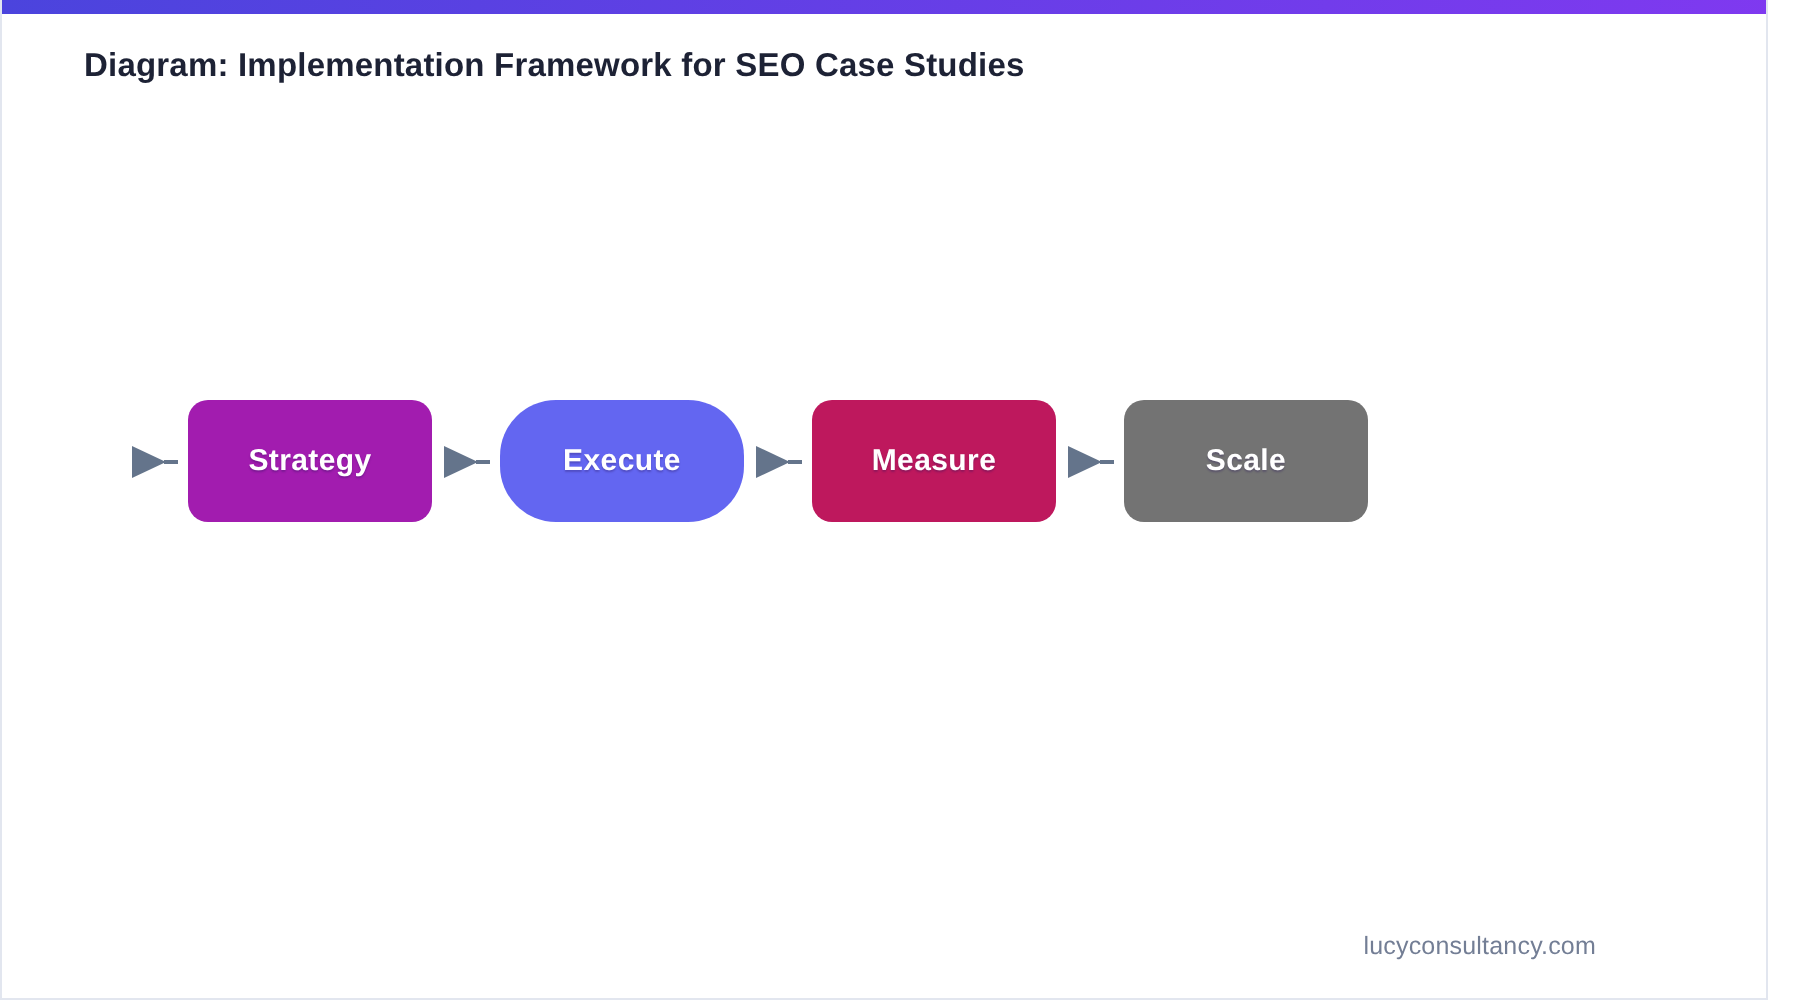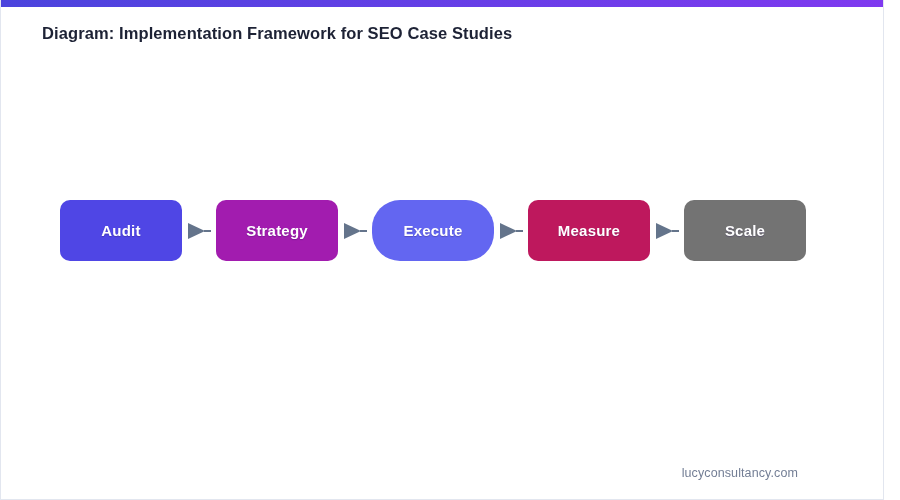--- a/index.html
+++ b/index.html
@@ -98,23 +98,20 @@
 <body>
 
 <div class="page">
 
   <div class="accent-bar" style="background: linear-gradient(90deg, rgb(75, 68, 221) 0%, rgb(128, 57, 240) 100%);"></div>
 
   <div class="page-title">Diagram: Implementation Framework for SEO Case Studies</div>
 
   <div class="flow">
 
-    <div class="node" style="background: rgb(79, 70, 229);">
-      <span class="node-label">Audit</span>
-    </div>
 
     <div class="arrow">
       <svg width="26" height="22" viewBox="0 0 26 22">
         <path d="M2 3 L19 11 L2 19 Z" fill="#64748b"></path>
         <rect x="18" y="10" width="7" height="2" fill="#64748b"></rect>
       </svg>
     </div>
 
     <div class="node" style="background: #a21caf;">
       <span class="node-label">Strategy</span>

